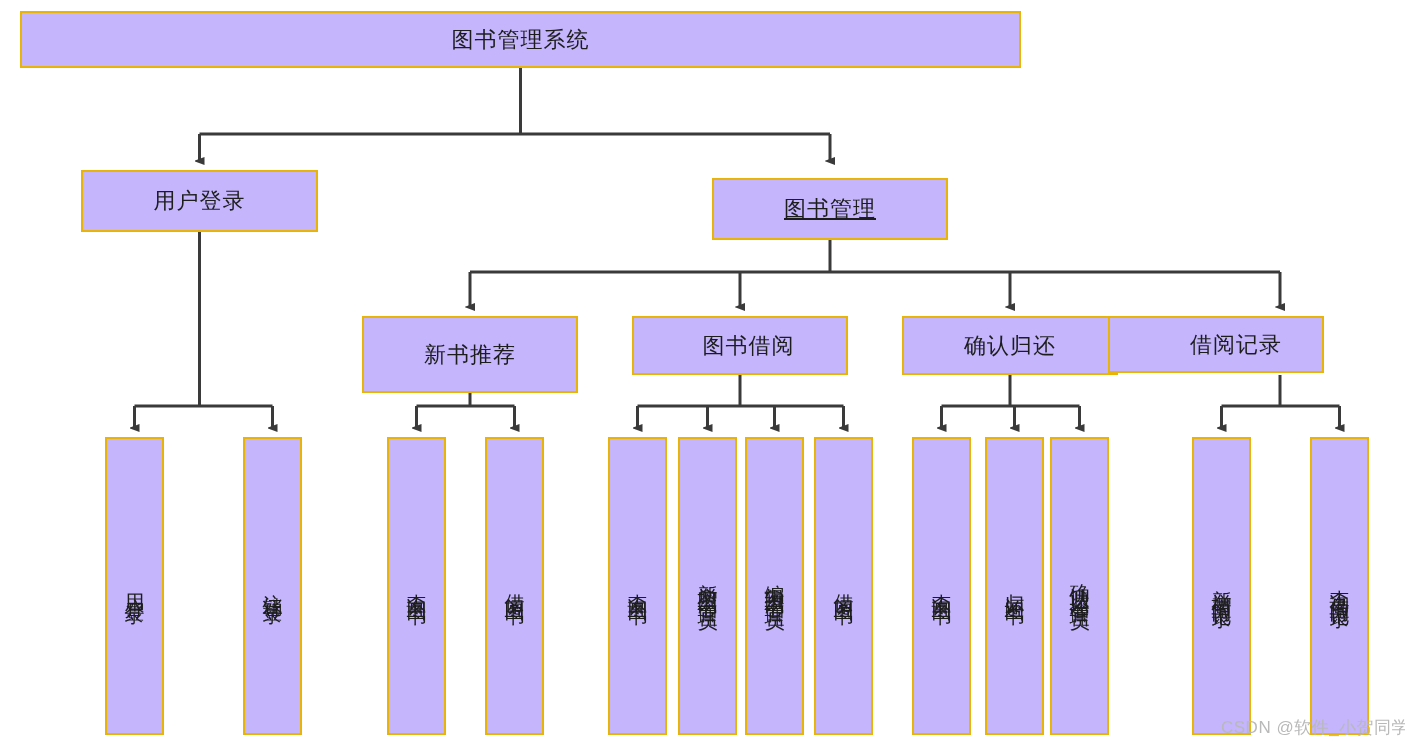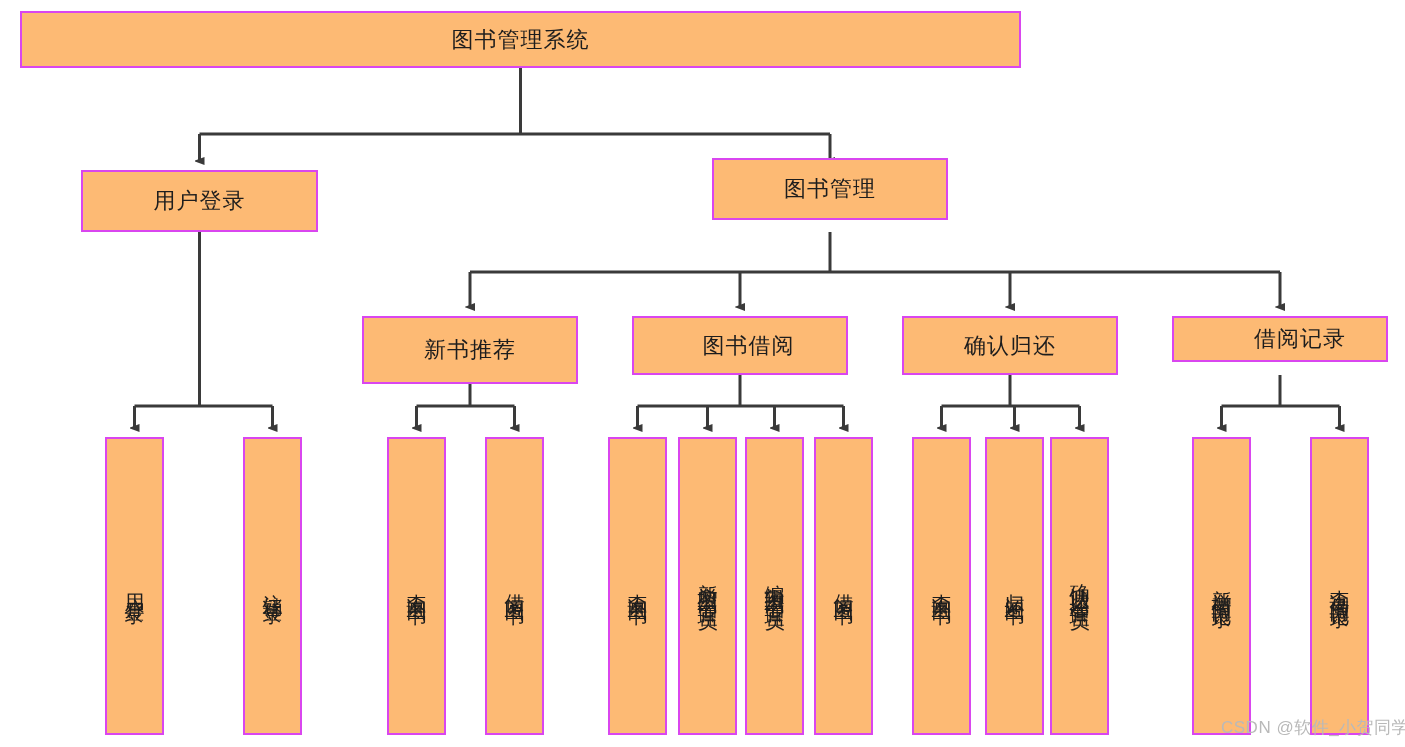--- a/index.html
+++ b/index.html
@@ -13,22 +13,22 @@
   #canvas {
     position: relative;
     width: 1405px;
     height: 747px;
     background: #ffffff;
     overflow: hidden;
   }
   .node {
     position: absolute;
     box-sizing: border-box;
-    border: 2px solid #d946ef;
-    background: #fdba74;
+    border: 2px solid #eab308;
+    background: #c4b5fd;
     display: flex;
     align-items: center;
     justify-content: center;
     color: #1d1d1d;
     text-align: center;
   }
   .node.h {
     font-size: 22px;
     letter-spacing: 1px;
   }
@@ -106,33 +106,33 @@
       </g>
   </svg>
 
   <div id="node-layer">
       <div class="node h" style="left: 20px; top: 11px; width: 1001px; height: 57px;">
         <span>图书管理系统</span>
       </div>
       <div class="node h" style="left: 81px; top: 170px; width: 237px; height: 62px;">
         <span>用户登录</span>
       </div>
-      <div class="node h" style="left: 712px; top: 158px; width: 236px; height: 62px;">
+      <div class="node h" style="left: 712px; top: 178px; width: 236px; height: 62px; text-decoration: underline;">
         <span>图书管理</span>
       </div>
-      <div class="node h" style="left: 362px; top: 316px; width: 216px; height: 68px;">
+      <div class="node h" style="left: 362px; top: 316px; width: 216px; height: 77px;">
         <span>新书推荐</span>
       </div>
       <div class="node h" style="left: 632px; top: 316px; width: 216px; height: 59px; padding-left: 17px;">
         <span>图书借阅</span>
       </div>
       <div class="node h" style="left: 902px; top: 316px; width: 216px; height: 59px;">
         <span>确认归还</span>
       </div>
-      <div class="node h" style="left: 1172px; top: 316px; width: 216px; height: 46px; padding-left: 40px;">
+      <div class="node h" style="left: 1108px; top: 316px; width: 216px; height: 57px; padding-left: 40px;">
         <span>借阅记录</span>
       </div>
       <div class="node v" style="left: 105px; top: 437px; width: 59px; height: 298px;">
         <span class="vtext">用户登录</span>
       </div>
       <div class="node v" style="left: 243px; top: 437px; width: 59px; height: 298px;">
         <span class="vtext">注销登录</span>
       </div>
       <div class="node v" style="left: 387px; top: 437px; width: 59px; height: 298px;">
         <span class="vtext">查询图书</span>

